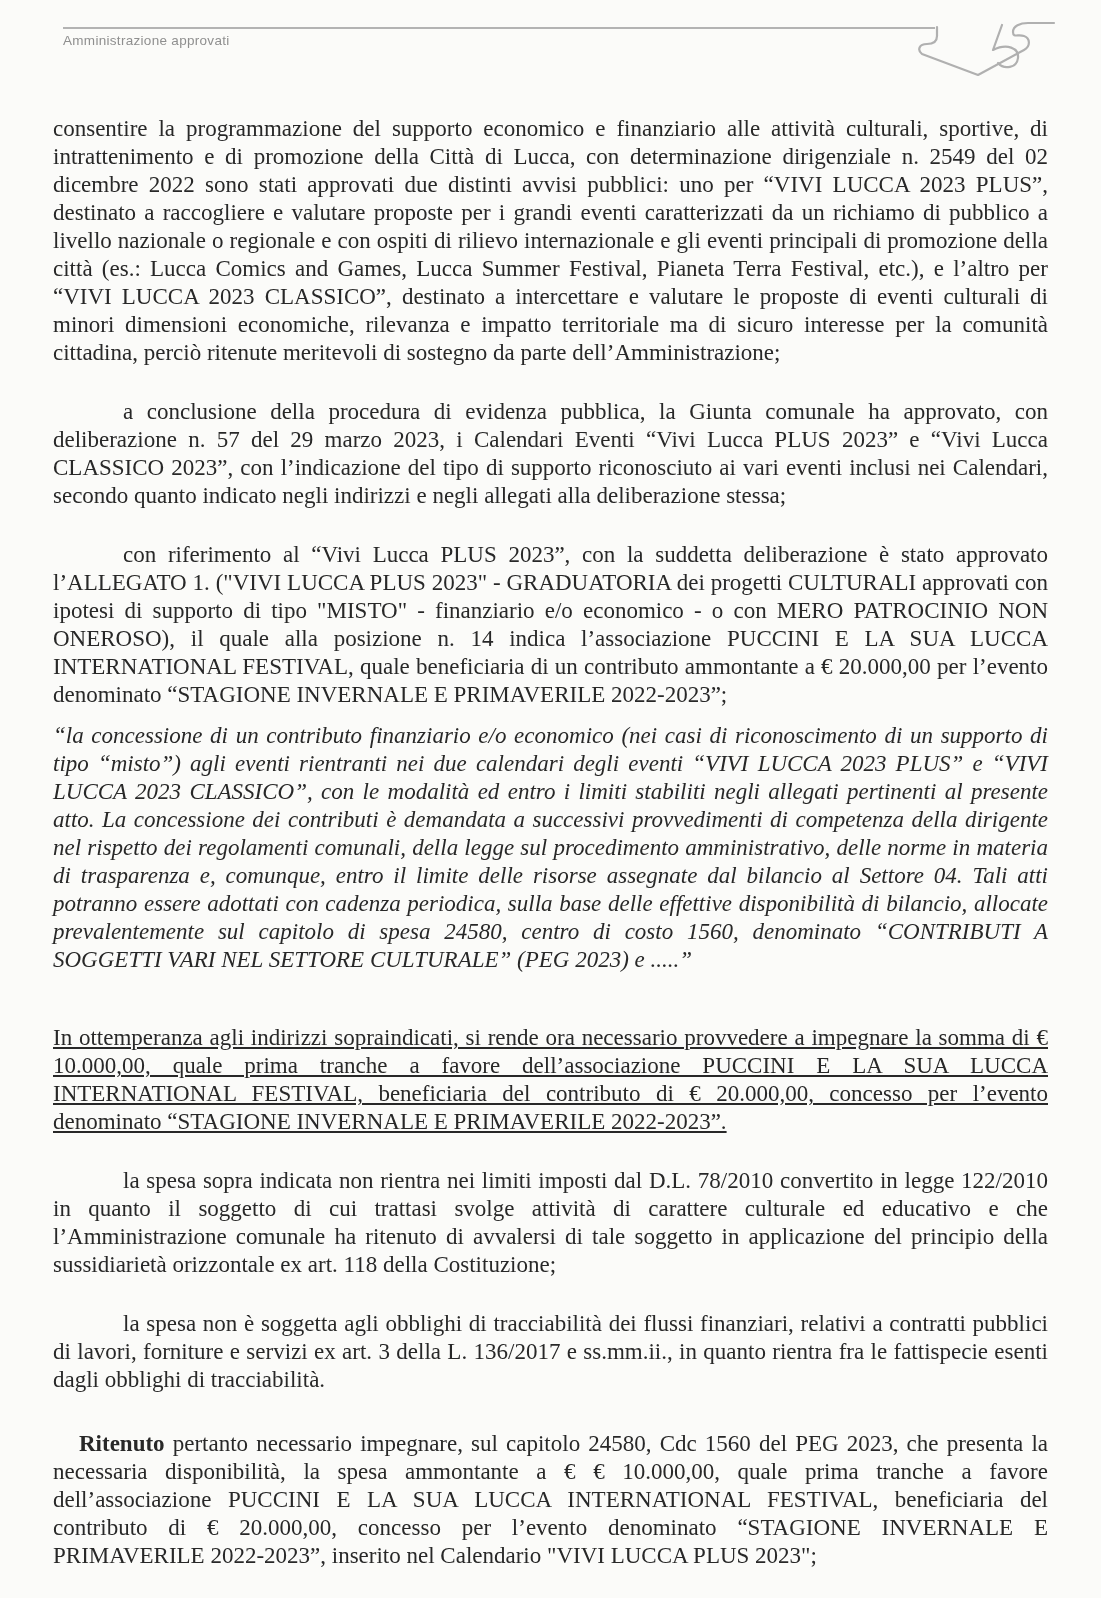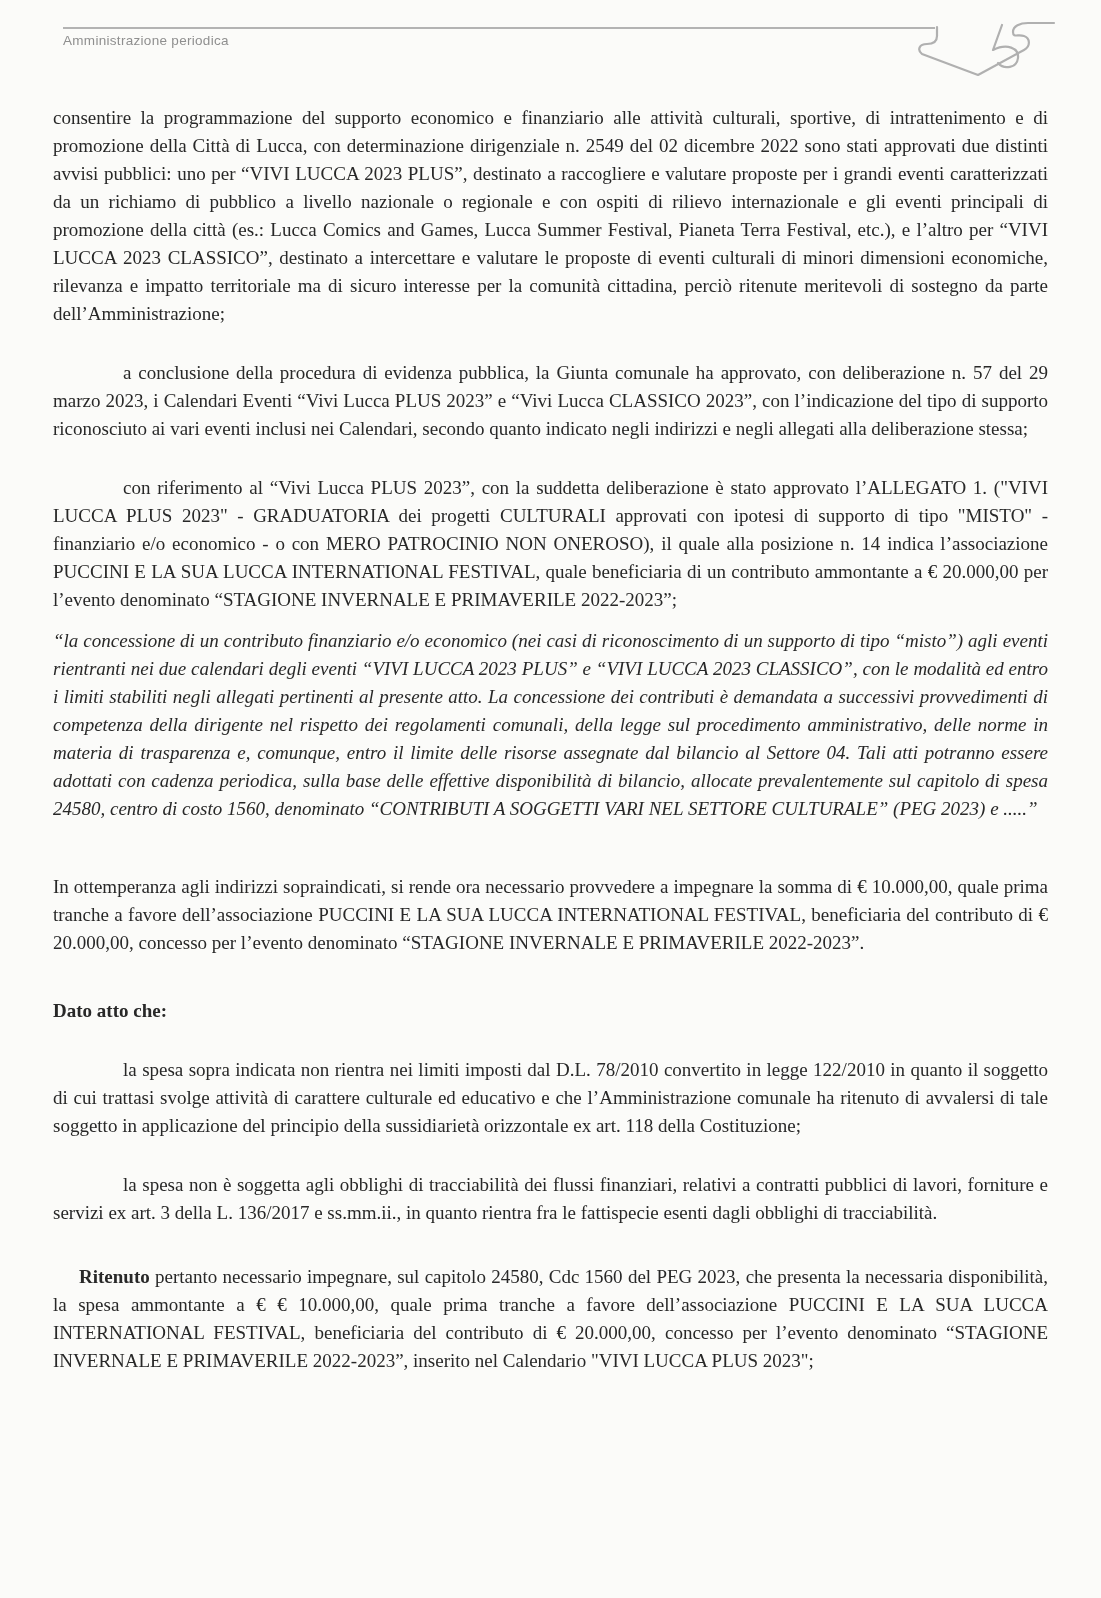--- a/index.html
+++ b/index.html
@@ -19,50 +19,49 @@
   }
   .dept-label {
     position: absolute; top: 33px; left: 63px;
     font-family: "Liberation Sans", sans-serif;
     font-size: 13.5px; color: #8f8f8f; letter-spacing: 0.3px;
   }
   .flourish-svg { position: absolute; top: 10px; left: 918px; width: 142px; height: 72px; }
   .flourish-svg path { fill: none; stroke: #b0b0b0; stroke-width: 2.2; stroke-linecap: round; stroke-linejoin: round; }
   
   .doc {
-    position: absolute; left: 53px; top: 104px; width: 995px;
-    font-size: 19px; line-height: 28px;
+    position: absolute; left: 53px; top: 115px; width: 995px;
+    font-size: 23px; line-height: 28px;
     text-align: justify;
   }
   .para { margin: 0 0 13px 0; }
   .indent { text-indent: 70px; margin-top: 31px; }
   .indent-sm { text-indent: 26px; }
   .italic { font-style: italic; }
-  .gap-xl { margin-top: 50px; }
+  .gap-xl { margin-top: 50px; text-decoration: underline; }
   .gap-md { margin-top: 40px; }
   .gap-lg { margin-top: 36px; }
   .run-bold { font-weight: bold; }
 </style>
 </head>
 <body>
 
 <div class="header">
   <div class="header-rule"></div>
-  <div class="dept-label">Amministrazione periodica</div>
+  <div class="dept-label">Amministrazione approvati</div>
   <svg class="flourish-svg" viewBox="0 0 142 72" aria-hidden="true">
 
     <path d="M19 17 v9 c0 6 -5 8 -10 8 c-8 0 -10 6 -5 10 l56 21 46 -25 c7 -4 6 -12 0 -14 c-6 -2 -11 2 -11 -4 c0 -6 7 -9 15 -9 h26"></path>
 
     <path d="M84 15 l-9 25 c14 -7 26 -2 25 8 c-1 10 -14 12 -20 5"></path>
   </svg>
 </div>
 
 <main class="doc">
     <p class="para"><span>consentire la programmazione del supporto economico e finanziario alle attività culturali, sportive, di intrattenimento e di promozione della Città di Lucca, con determinazione dirigenziale n. 2549 del 02 dicembre 2022 sono stati approvati due distinti avvisi pubblici: uno per “VIVI LUCCA 2023 PLUS”, destinato a raccogliere e valutare proposte per i grandi eventi caratterizzati da un richiamo di pubblico a livello nazionale o regionale e con ospiti di rilievo internazionale e gli eventi principali di promozione della città (es.: Lucca Comics and Games, Lucca Summer Festival, Pianeta Terra Festival, etc.), e l’altro per “VIVI LUCCA 2023 CLASSICO”, destinato a intercettare e valutare le proposte di eventi culturali di minori dimensioni economiche, rilevanza e impatto territoriale ma di sicuro interesse per la comunità cittadina, perciò ritenute meritevoli di sostegno da parte dell’Amministrazione;</span></p>
     <p class="para indent"><span>a conclusione della procedura di evidenza pubblica, la Giunta comunale ha approvato, con deliberazione n. 57 del 29 marzo 2023,  i Calendari Eventi “Vivi Lucca PLUS 2023” e “Vivi Lucca CLASSICO 2023”, con l’indicazione del tipo di supporto riconosciuto ai vari eventi inclusi nei Calendari, secondo quanto indicato negli indirizzi e negli allegati alla deliberazione stessa;</span></p>
     <p class="para indent"><span>con riferimento al “Vivi Lucca PLUS 2023”, con la suddetta deliberazione è stato approvato l’ALLEGATO 1. ("VIVI LUCCA PLUS 2023" - GRADUATORIA dei progetti CULTURALI approvati con ipotesi di supporto di tipo "MISTO" - finanziario e/o economico - o con MERO PATROCINIO NON ONEROSO), il quale alla posizione n. 14 indica l’associazione PUCCINI E LA SUA LUCCA INTERNATIONAL FESTIVAL, quale beneficiaria di un contributo ammontante a  € 20.000,00 per l’evento denominato “STAGIONE INVERNALE E PRIMAVERILE 2022-2023”;</span></p>
     <p class="para italic"><span>“la concessione di un contributo finanziario e/o economico (nei casi di riconoscimento di un supporto di tipo “misto”) agli eventi rientranti nei due calendari degli eventi “VIVI LUCCA 2023 PLUS” e “VIVI LUCCA 2023 CLASSICO”, con le modalità ed entro i limiti stabiliti negli allegati pertinenti al presente atto. La concessione dei contributi è demandata a successivi provvedimenti di competenza della dirigente nel rispetto dei regolamenti comunali, della legge sul procedimento amministrativo, delle norme in materia di trasparenza e, comunque, entro il limite delle risorse assegnate dal bilancio al Settore 04. Tali atti potranno essere adottati con cadenza periodica, sulla base delle effettive disponibilità di bilancio, allocate prevalentemente sul capitolo di spesa 24580, centro di costo 1560, denominato “CONTRIBUTI A SOGGETTI VARI NEL SETTORE CULTURALE” (PEG 2023) e .....”</span></p>
     <p class="para gap-xl"><span>In ottemperanza agli indirizzi sopraindicati, si rende ora necessario provvedere a impegnare  la somma di €  10.000,00, quale prima tranche a favore dell’associazione PUCCINI E LA SUA LUCCA INTERNATIONAL FESTIVAL, beneficiaria del contributo di € 20.000,00, concesso per l’evento denominato “STAGIONE INVERNALE E PRIMAVERILE 2022-2023”.</span></p>
-    <p class="para gap-md"><span class="run-bold">Dato atto che:</span></p>
     <p class="para indent"><span>la spesa sopra indicata non rientra nei limiti imposti dal D.L. 78/2010 convertito in legge 122/2010 in quanto il soggetto di cui trattasi svolge attività di carattere culturale ed educativo e che l’Amministrazione comunale ha ritenuto di avvalersi di tale soggetto in applicazione del principio della sussidiarietà orizzontale ex art. 118 della Costituzione;</span></p>
     <p class="para indent"><span>la spesa non è soggetta agli obblighi di tracciabilità dei flussi finanziari, relativi a contratti pubblici di lavori, forniture e servizi ex art. 3 della L. 136/2017 e ss.mm.ii., in quanto rientra fra le fattispecie esenti dagli obblighi di tracciabilità.</span></p>
     <p class="para indent-sm gap-lg"><span class="run-bold">Ritenuto</span><span> pertanto necessario impegnare, sul capitolo  24580, Cdc 1560 del PEG 2023, che presenta la necessaria disponibilità, la spesa ammontante a € € 10.000,00, quale prima tranche a favore dell’associazione PUCCINI E LA SUA LUCCA INTERNATIONAL FESTIVAL, beneficiaria del contributo di € 20.000,00, concesso per l’evento denominato “STAGIONE INVERNALE E PRIMAVERILE 2022-2023”, inserito nel Calendario "VIVI LUCCA PLUS 2023";</span></p>
   </main>
 
 </body></html>

